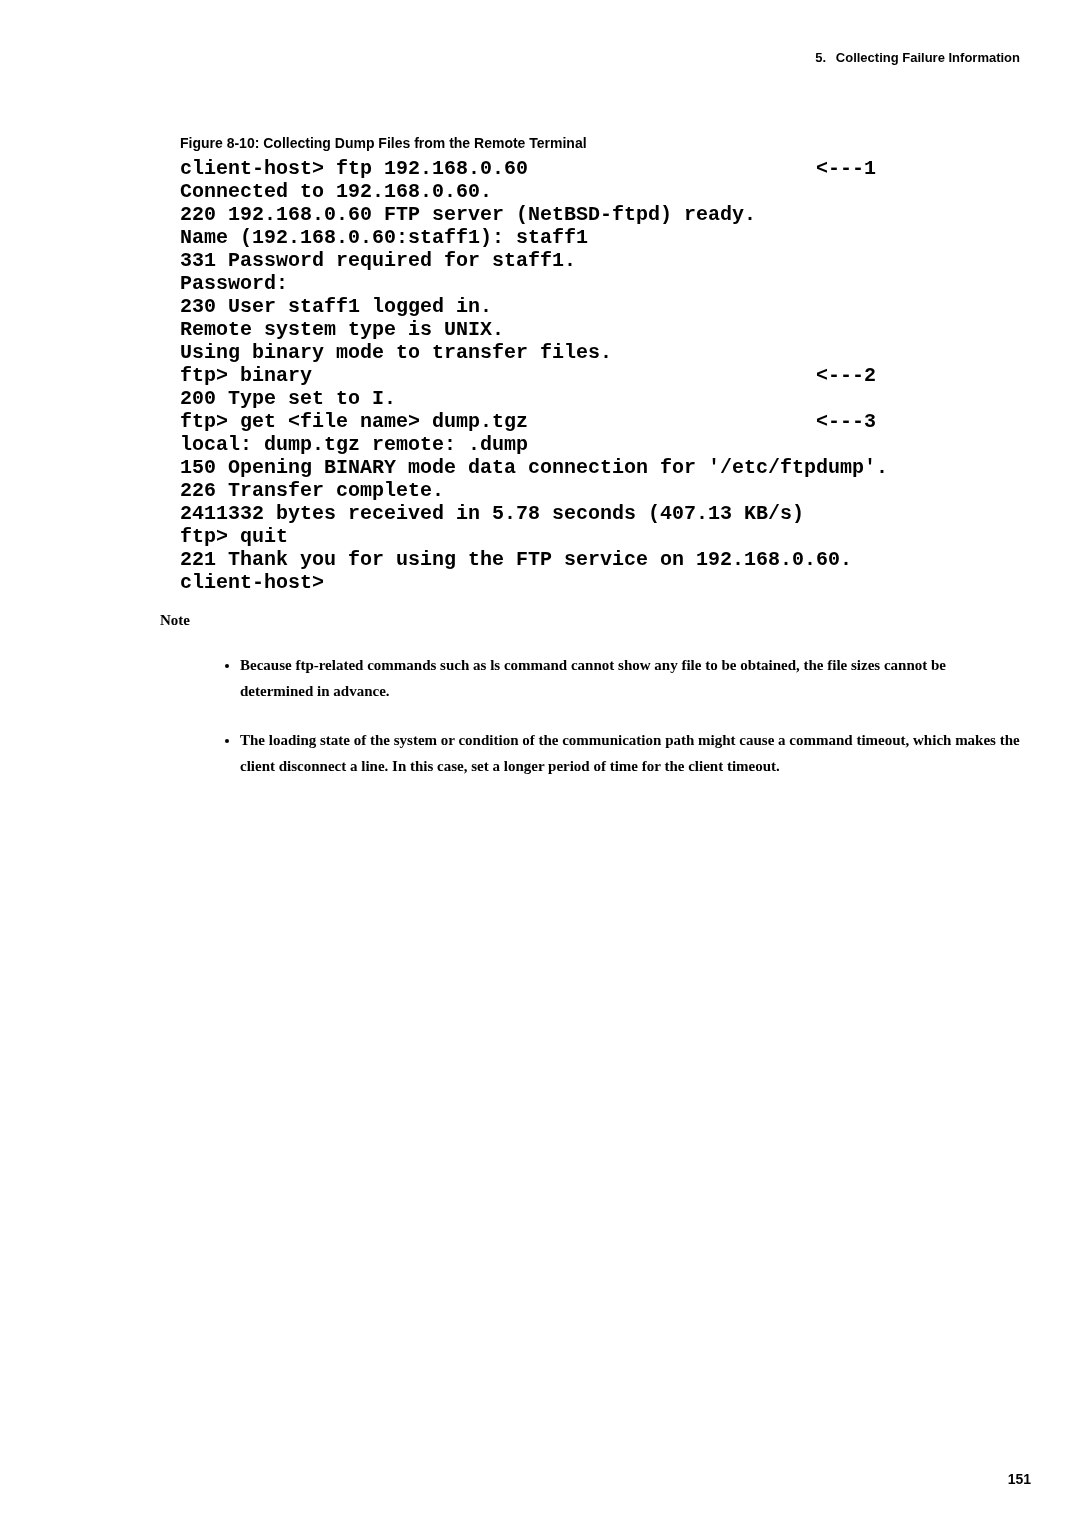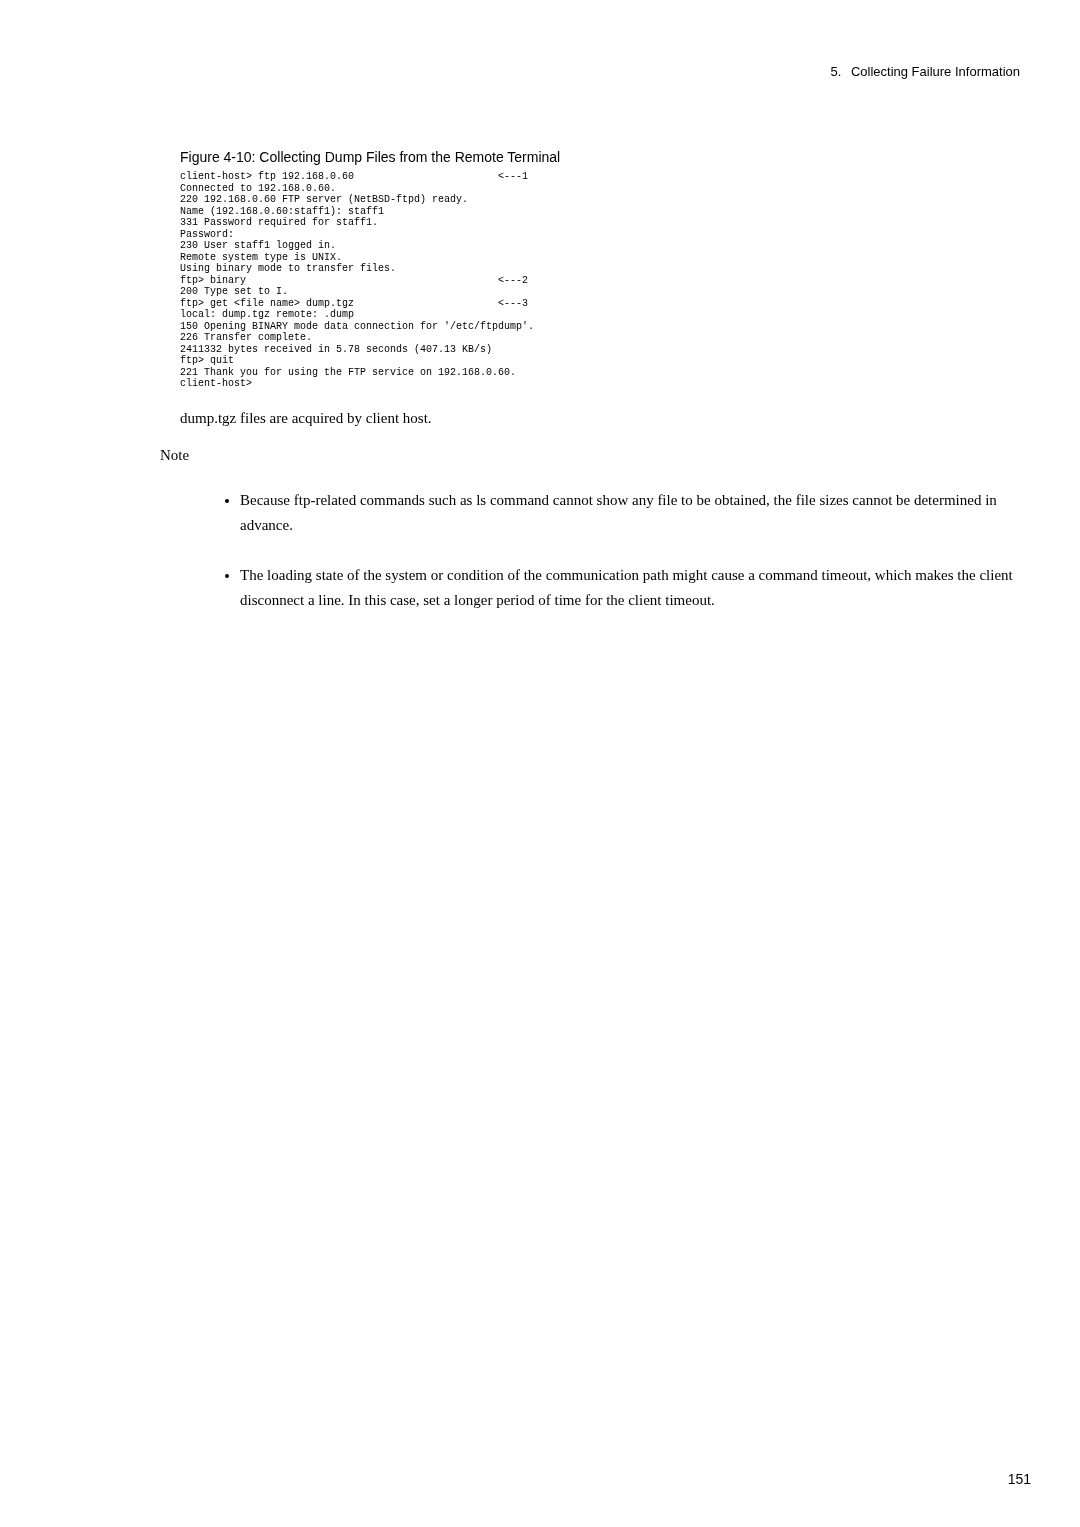--- a/index.html
+++ b/index.html
@@ -7,43 +7,44 @@
     padding: 0;
     background: #ffffff;
     font-family: "Times New Roman", Times, serif;
     color: #000000;
     width: 1080px;
     height: 1527px;
     position: relative;
     box-sizing: border-box;
   }
   .page {
-    padding: 64px 60px 40px 60px;
+    padding: 50px 60px 40px 60px;
     box-sizing: border-box;
     height: 100%;
     position: relative;
+    font-weight: bold;
   }
   .header-right {
     text-align: right;
     font-family: Arial, Helvetica, sans-serif;
     font-size: 13px;
     margin-bottom: 70px;
   }
   .header-right .chapnum {
     margin-right: 6px;
   }
   .figure-caption {
     font-family: Arial, Helvetica, sans-serif;
     font-size: 14px;
     margin-bottom: 6px;
     margin-left: 120px;
   }
   .code-block {
     font-family: "Courier New", Courier, monospace;
-    font-size: 10px;
+    font-size: 20px;
     white-space: pre;
     line-height: 1.15;
     margin-left: 120px;
     margin-bottom: 18px;
   }
   .body-text {
     font-size: 15px;
     margin-left: 120px;
     margin-bottom: 18px;
     line-height: 1.4;
@@ -86,21 +87,21 @@
 </head>
 <body>
 
 <div class="page">
 
   <div class="header-right">
     <span class="chapnum">5.</span>
     <span>Collecting Failure Information</span>
   </div>
 
-  <div class="figure-caption">Figure 4-10: Collecting Dump Files from the Remote Terminal</div>
+  <div class="figure-caption">Figure 8-10: Collecting Dump Files from the Remote Terminal</div>
 
   <div class="code-block">client-host&gt; ftp 192.168.0.60                        &lt;---1
 Connected to 192.168.0.60.
 220 192.168.0.60 FTP server (NetBSD-ftpd) ready.
 Name (192.168.0.60:staff1): staff1
 331 Password required for staff1.
 Password:
 230 User staff1 logged in.
 Remote system type is UNIX.
 Using binary mode to transfer files.
@@ -108,21 +109,20 @@
 200 Type set to I.
 ftp&gt; get &lt;file name&gt; dump.tgz                        &lt;---3
 local: dump.tgz remote: .dump
 150 Opening BINARY mode data connection for '/etc/ftpdump'.
 226 Transfer complete.
 2411332 bytes received in 5.78 seconds (407.13 KB/s)
 ftp&gt; quit
 221 Thank you for using the FTP service on 192.168.0.60.
 client-host&gt;</div>
 
-  <div class="body-text">dump.tgz files are acquired by client host.</div>
 
 
   <div class="note-label">Note</div>
 
   <ul class="notes">
     <li>Because ftp-related commands such as ls command cannot show any file to be obtained, the file sizes cannot be determined in advance.</li>
     <li>The loading state of the system or condition of the communication path might cause a command timeout, which makes the client disconnect a line. In this case, set a longer period of time for the client timeout.</li>
   </ul>
 
   <div class="page-number">151</div>

